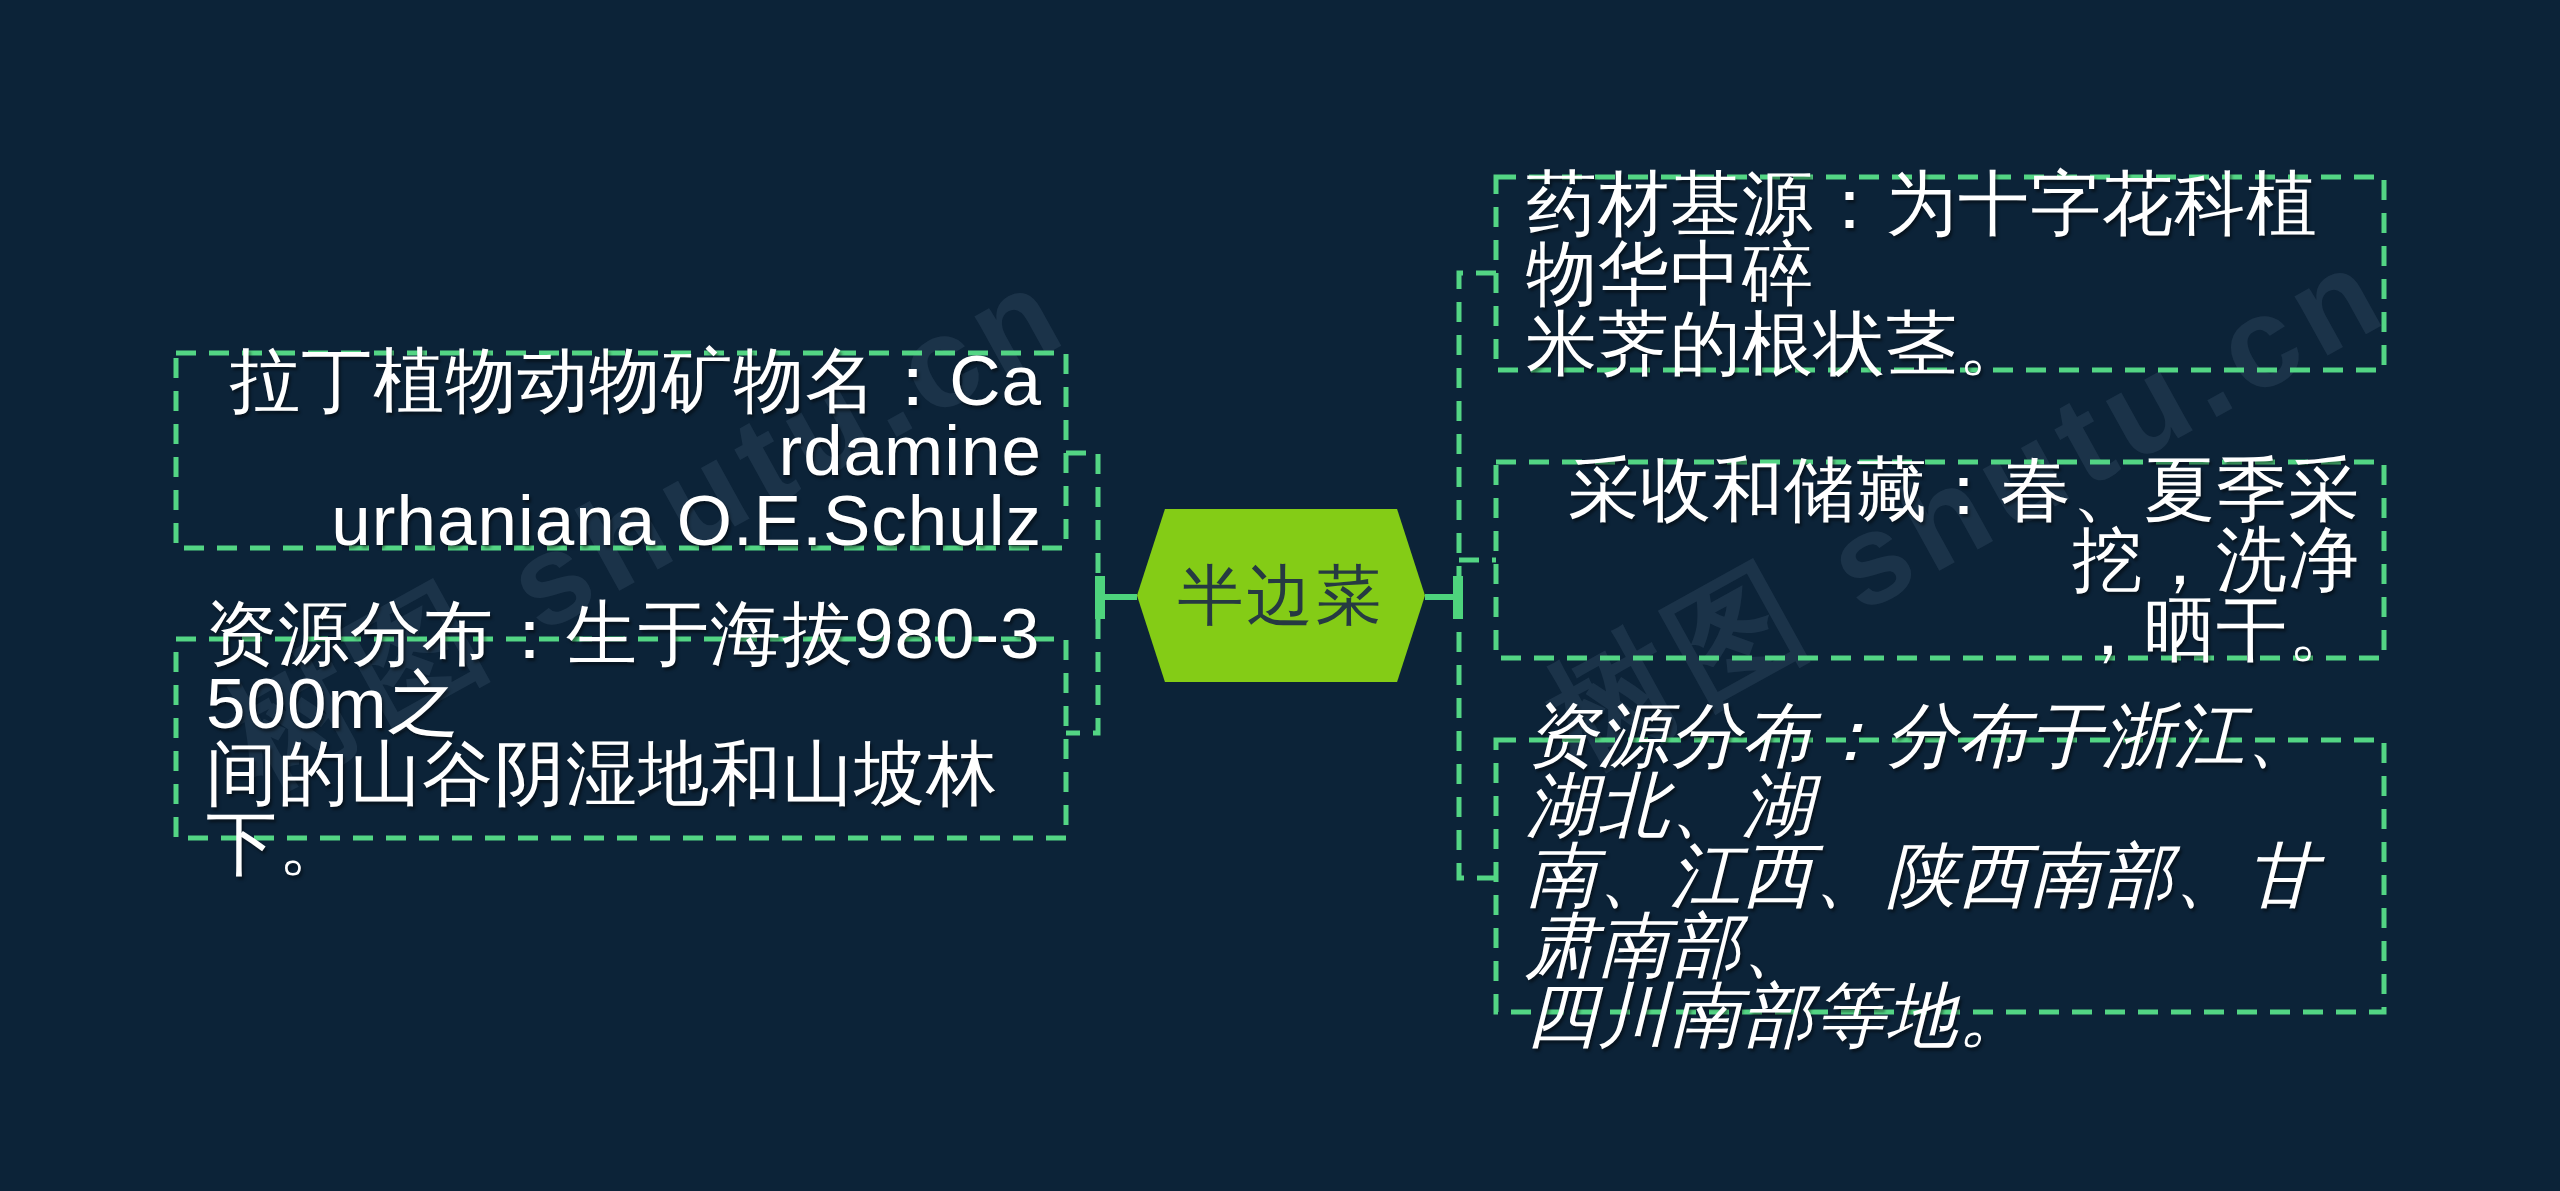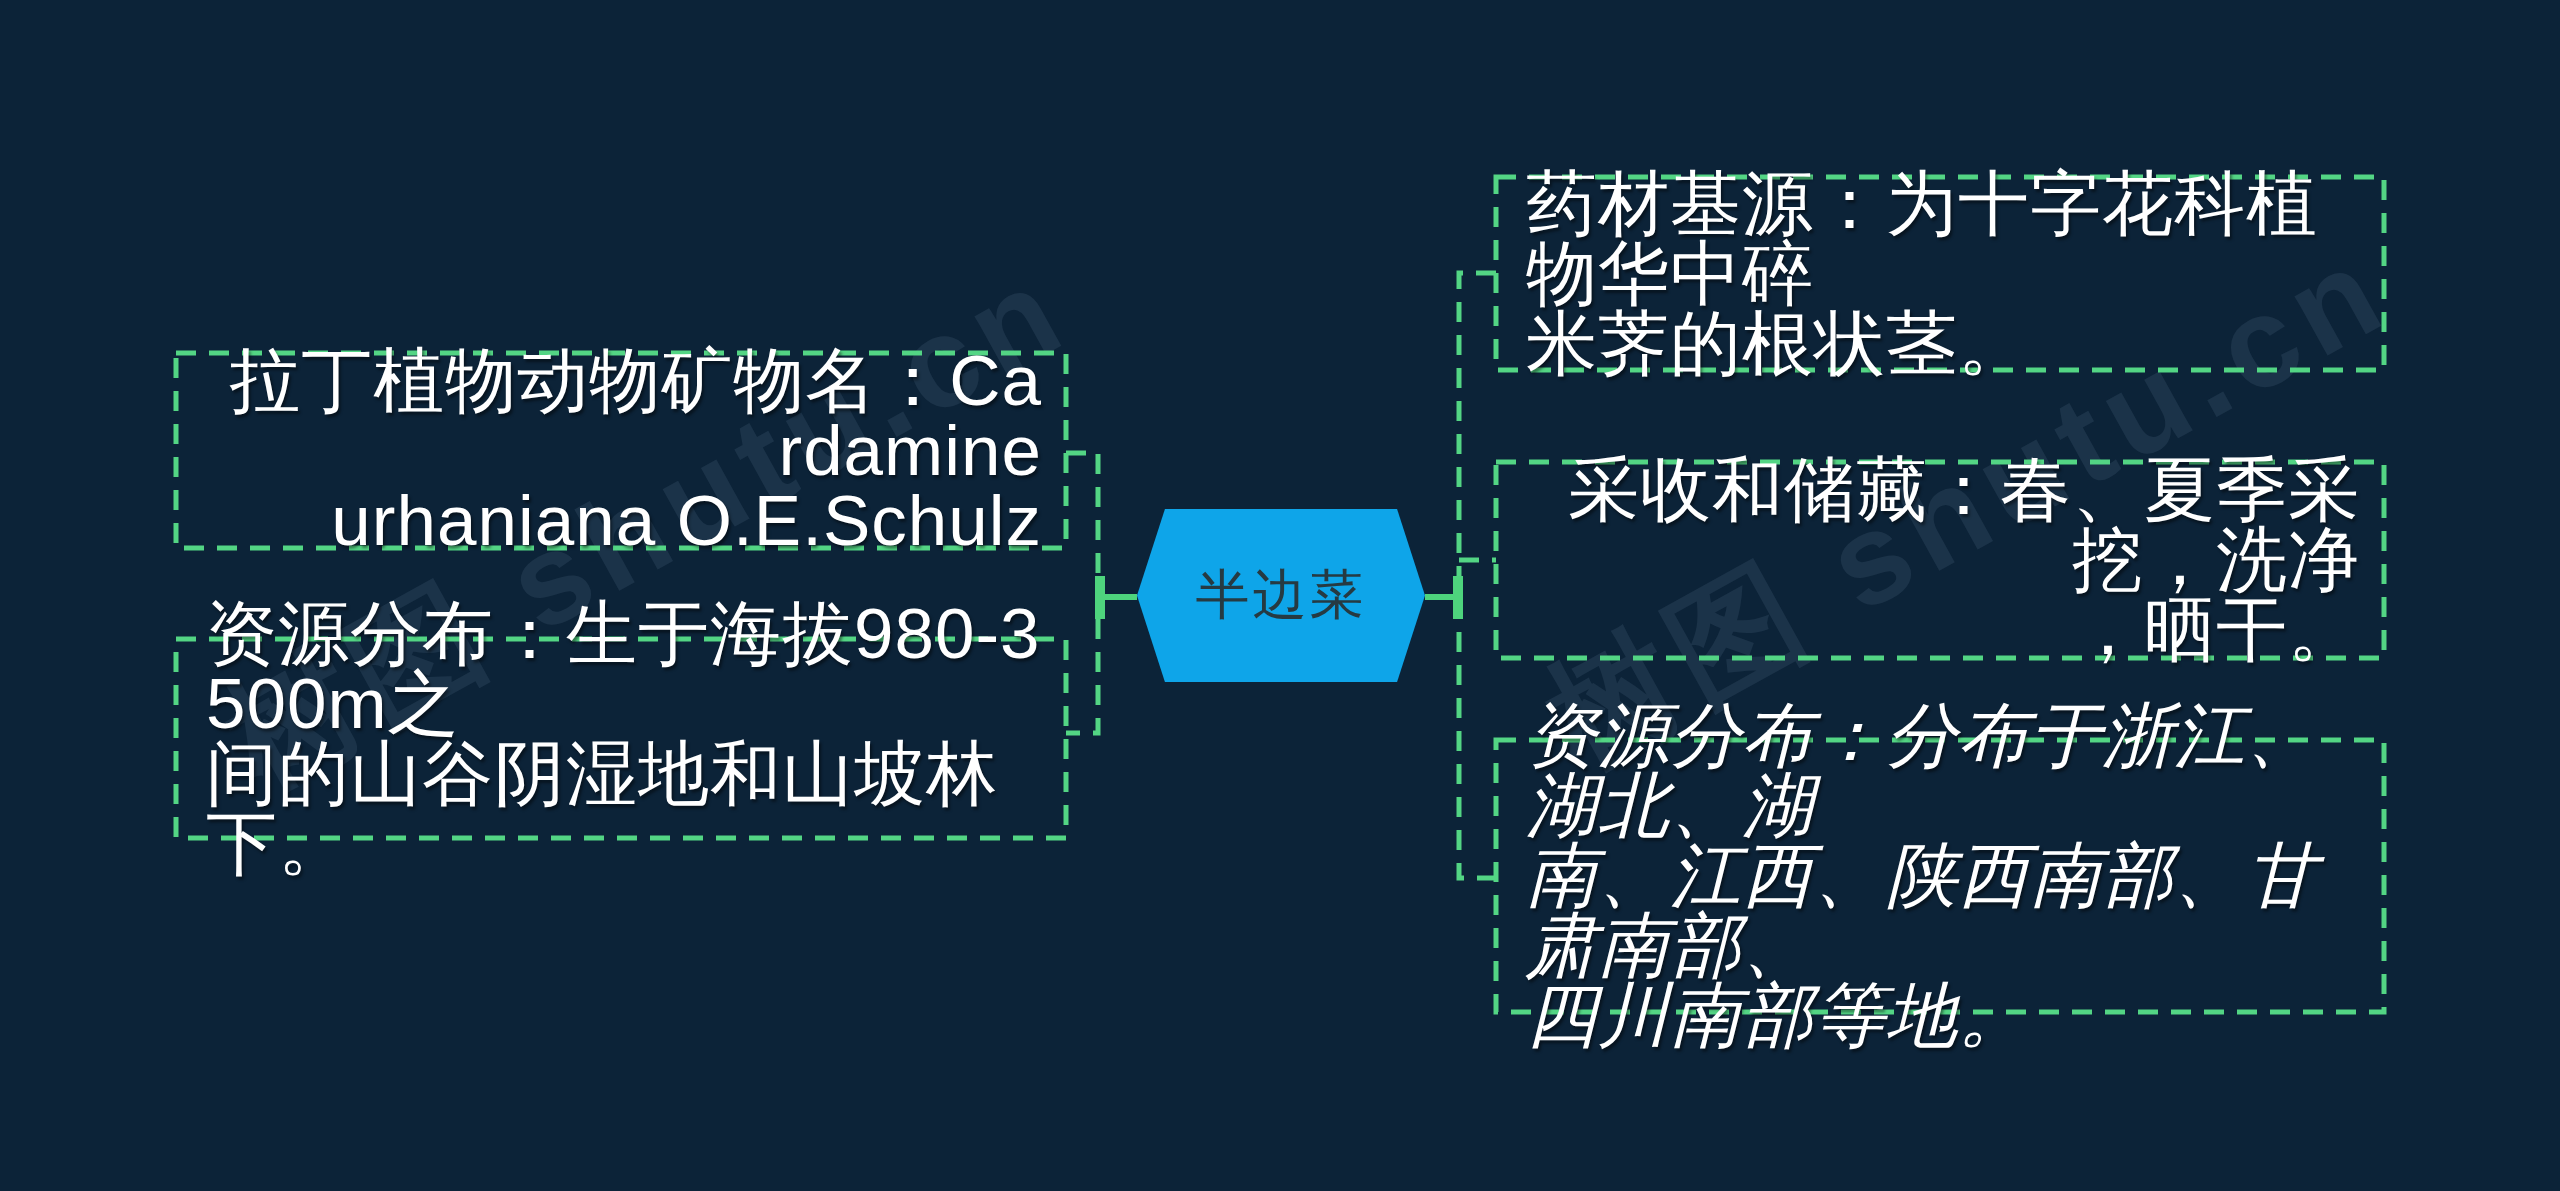--- a/index.html
+++ b/index.html
@@ -28,24 +28,24 @@
     cursor:default;
   }
   .n-l1{left:176px;top:353px;width:890px;height:195px;text-align:right;}
   .n-l2{left:176px;top:639px;width:890px;height:199px;}
   .n-r1{left:1496px;top:177px;width:888px;height:193px;}
   .n-r2{left:1496px;top:462px;width:888px;height:196px;text-align:right;}
   .n-r3{left:1496px;top:740px;width:888px;height:272px;font-style:italic;}
   
   .root-node{
     position:absolute;left:1137px;top:509px;width:288px;height:173px;
-    background:#0ea5e9;
+    background:#84cc16;
     clip-path:polygon(0% 50%, 9.7% 0%, 90.3% 0%, 100% 50%, 90.3% 100%, 9.7% 100%);
     display:flex;align-items:center;justify-content:center;
-    color:#263a42;font-size:54px;letter-spacing:3px;font-weight:500;
+    color:#263a42;font-size:66px;letter-spacing:3px;font-weight:500;
   }
 </style>
 </head>
 <body>
 
 <div class="stage">
 
   <div class="wm wm-left">树图 shutu.cn</div>
   <div class="wm wm-right">树图 shutu.cn</div>
 

